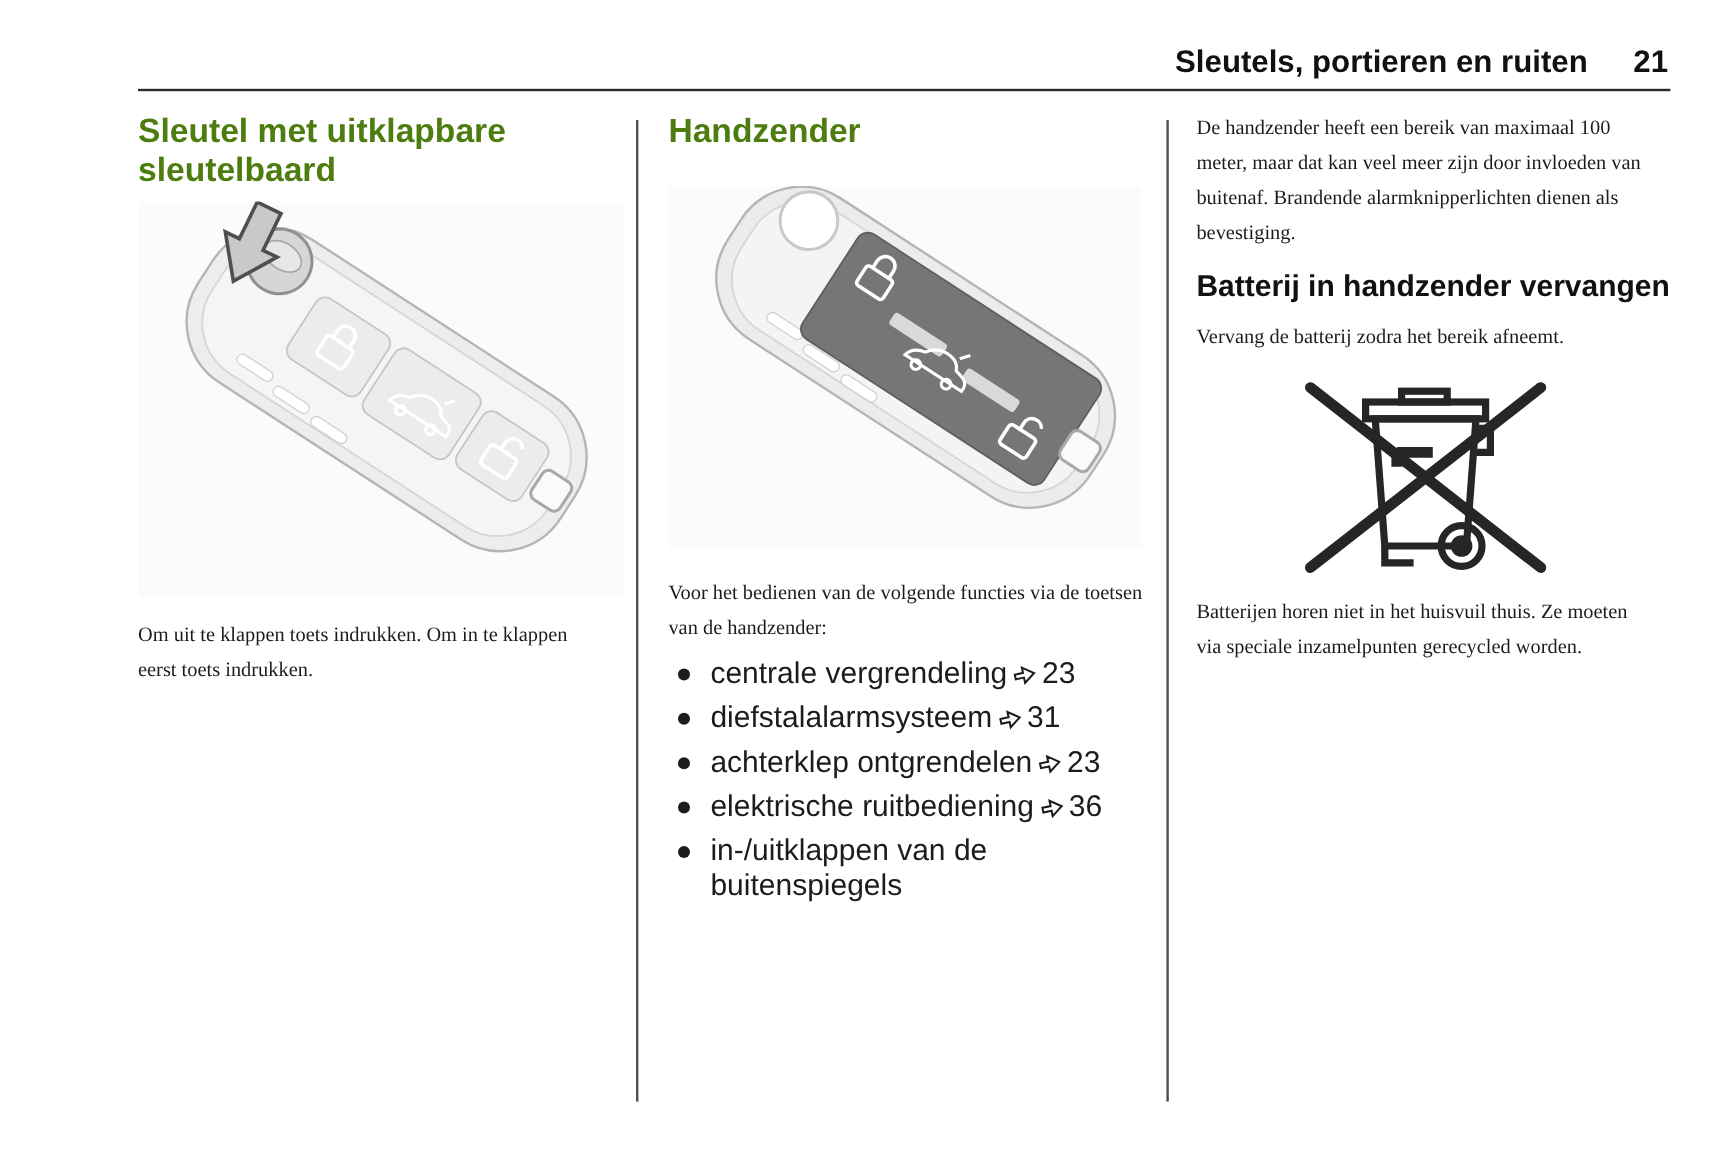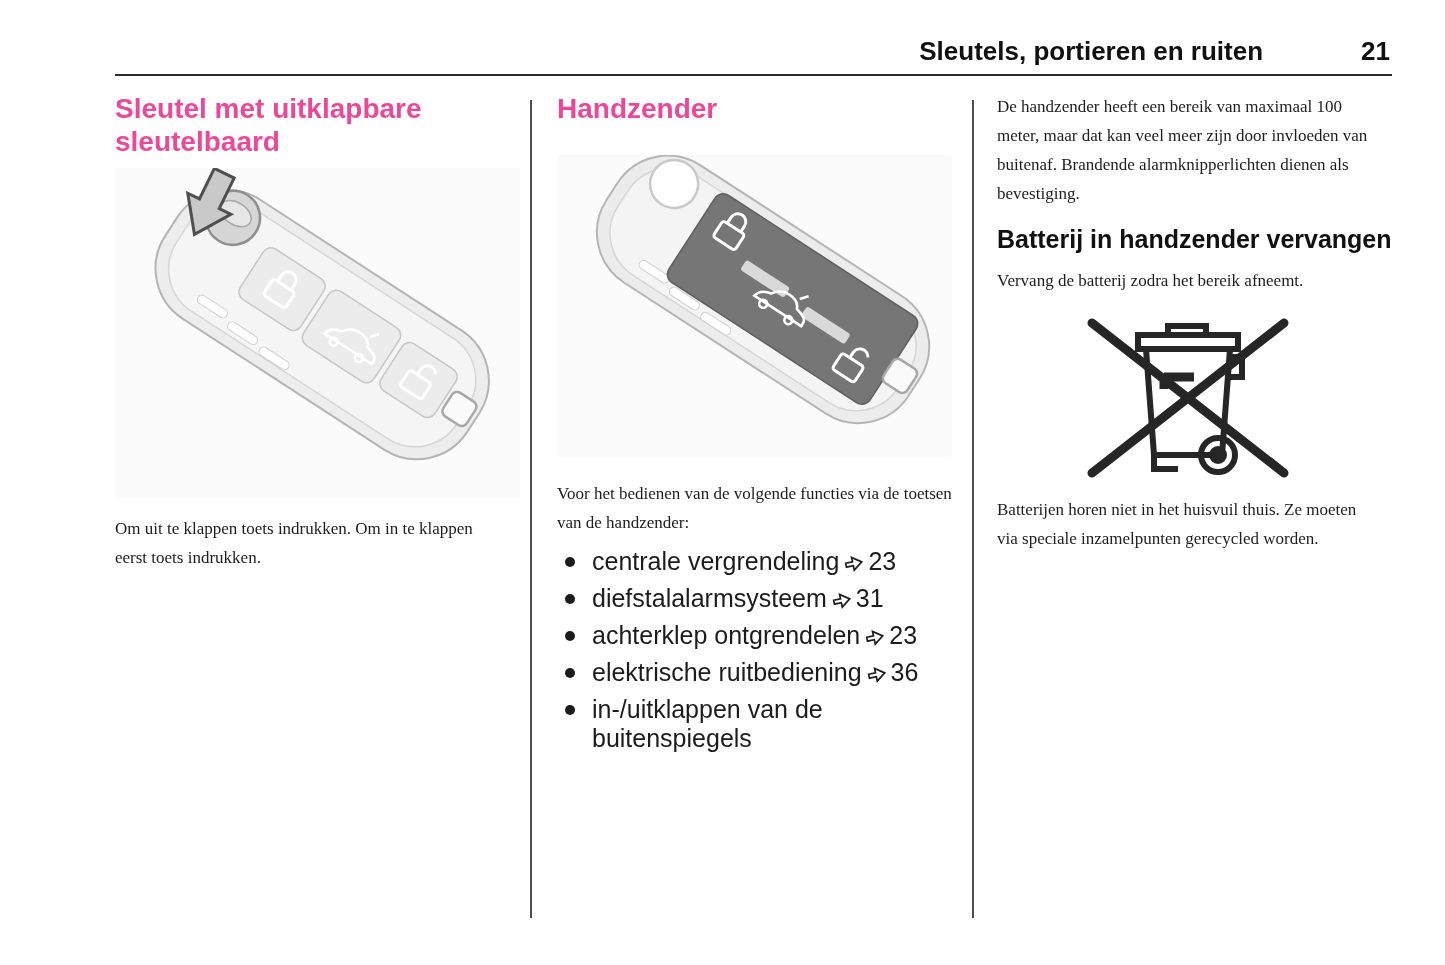--- a/index.html
+++ b/index.html
@@ -7,40 +7,40 @@
     position:relative;
     width:1445px;height:965px;
     background:#ffffff;
     font-family:"Liberation Sans","DejaVu Sans",sans-serif;
     color:#1c1c1c;
     overflow:hidden;
   }
   
   .header-row{
     position:absolute;top:36px;left:115px;right:55px;
-    display:flex;justify-content:flex-end;align-items:baseline;gap:98px;
+    display:flex;justify-content:flex-end;align-items:baseline;gap:38px;
     font-weight:bold;font-size:26px;color:#111;
   }
   .header-rule{
     position:absolute;top:74px;left:115px;width:1277px;height:2px;
     background:#2b2b2b;
   }
   .v-divider{
     position:absolute;top:100px;height:818px;width:2px;background:#4f4f4f;
   }
   .divider-1{left:530px;}
   .divider-2{left:972px;}
 
   .col{position:absolute;top:92px;}
   .col-1{left:115px;width:385px;}
   .col-2{left:557px;width:400px;}
   .col-3{left:997px;width:382px;}
 
   h2{
-    font-size:28px;line-height:33px;font-weight:bold;color:#ec4899;
+    font-size:28px;line-height:33px;font-weight:bold;color:#4d7c0f;
     margin:0 0 10px 0;
   }
   h3{
     font-size:25px;line-height:30px;font-weight:bold;color:#111;
     margin:16px 0 12px 0;white-space:nowrap;text-align:right;
   }
   p{
     font-size:17px;line-height:29px;margin:0 0 10px 0;font-family:Liberation Serif, serif;
   }
   .illustration{

